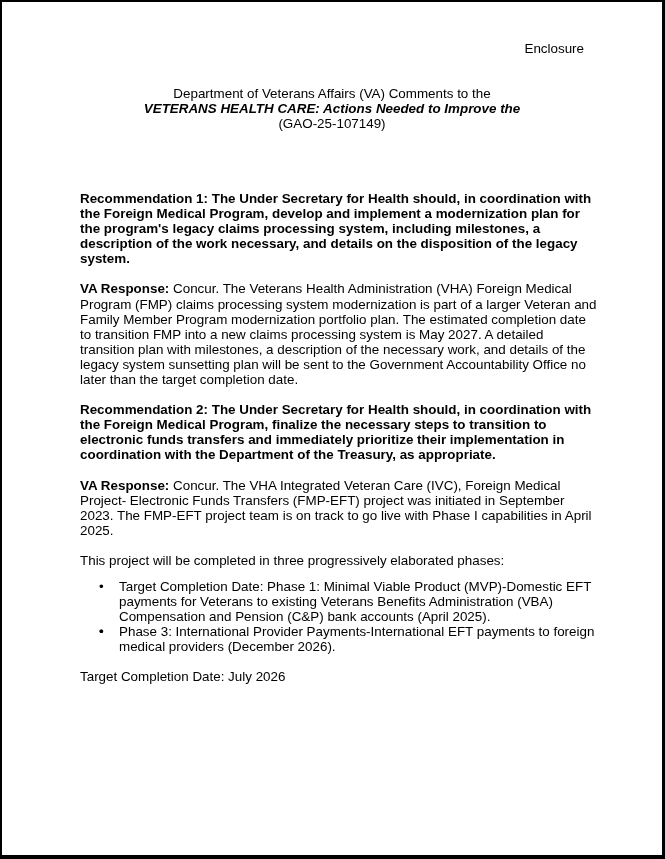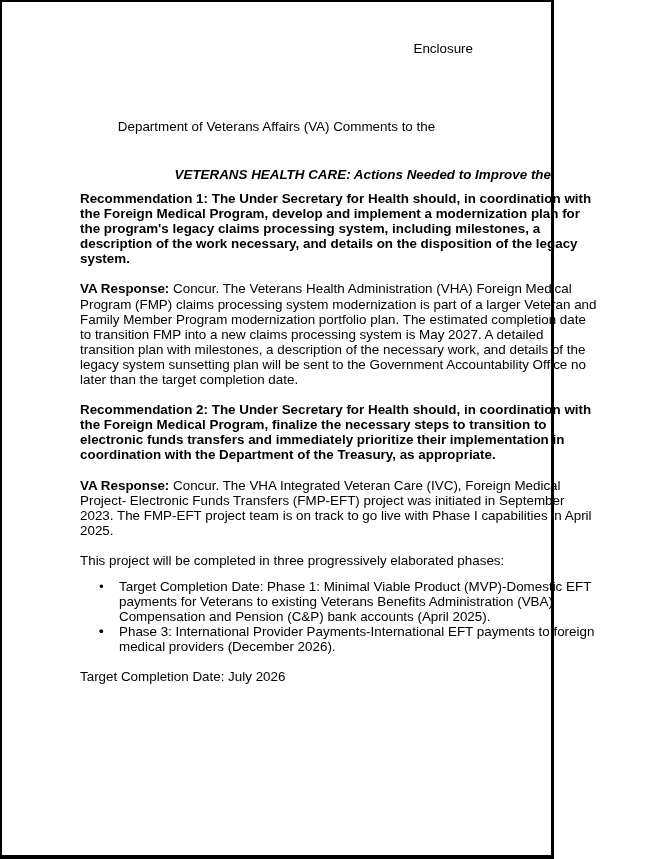--- a/index.html
+++ b/index.html
@@ -1,42 +1,42 @@
 <!DOCTYPE html>
 <html><head>
   <meta charset="utf-8">
   <style>
     html, body { margin: 0; padding: 0; background: #ffffff; }
     body { width: 665px; height: 859px; overflow: hidden; }
     .page {
       position: relative;
       box-sizing: border-box;
-      width: 554px; height: 859px;
+      width: 665px; height: 859px;
       background: #ffffff;
       border-top: 2px solid #000;
       border-left: 2px solid #000;
       border-right: 3px solid #000;
       border-bottom: 4px solid #000;
       font-family: "Liberation Sans", sans-serif;
       color: #000;
       font-size: 13.4px;
       line-height: 15.1px;
     }
     .enclosure {
       position: absolute;
       top: 39px; right: 78px;
       font-size: 13.4px;
     }
     .header-block {
       position: absolute;
       top: 84px; left: 0; right: 0;
       text-align: center;
     }
-    .header-block .line { display: block; margin-top: 33px; }
-    .header-block .bi { font-weight: bold; font-style: italic; text-align: right; }
+    .header-block .line { display: block; }
+    .header-block .bi { font-weight: bold; font-style: italic; }
     .content {
       position: absolute;
       top: 189px; left: 78px; width: 520px;
     }
     p { margin: 0 0 15px 0; }
     .bold { font-weight: bold; }
     .ul { }
     ul.phases {
       list-style: none;
       margin: 0 0 15px 0;
@@ -54,20 +54,21 @@
 </head>
 <body>
 
 <div class="page">
 
   <div class="enclosure">Enclosure</div>
 
   <div class="header-block">
     <span class="line">Department of Veterans Affairs (VA) Comments to the</span>
     <span class="line bi">VETERANS HEALTH CARE: Actions Needed to Improve the</span>
+    <span class="line">(GAO-25-107149)</span>
   </div>
 
   <div class="content">
 
     <p class="bold"><span class="ul">Recommendation 1</span><span>: The Under Secretary for Health should, in coordination with the Foreign Medical Program, develop and implement a modernization plan for the program's legacy claims processing system, including milestones, a description of the work necessary, and details on the disposition of the legacy system.</span></p>
 
     <p><span class="bold ul">VA Response:</span><span> Concur. The Veterans Health Administration (VHA) Foreign Medical Program (FMP) claims processing system modernization is part of a larger Veteran and Family Member Program modernization portfolio plan. The estimated completion date to transition FMP into a new claims processing system is May 2027. A detailed transition plan with milestones, a description of the necessary work, and details of the legacy system sunsetting plan will be sent to the Government Accountability Office no later than the target completion date.</span></p>
 
 
     <p class="bold"><span class="ul">Recommendation 2</span><span>: The Under Secretary for Health should, in coordination with the Foreign Medical Program, finalize the necessary steps to transition to electronic funds transfers and immediately prioritize their implementation in coordination with the Department of the Treasury, as appropriate.</span></p>

